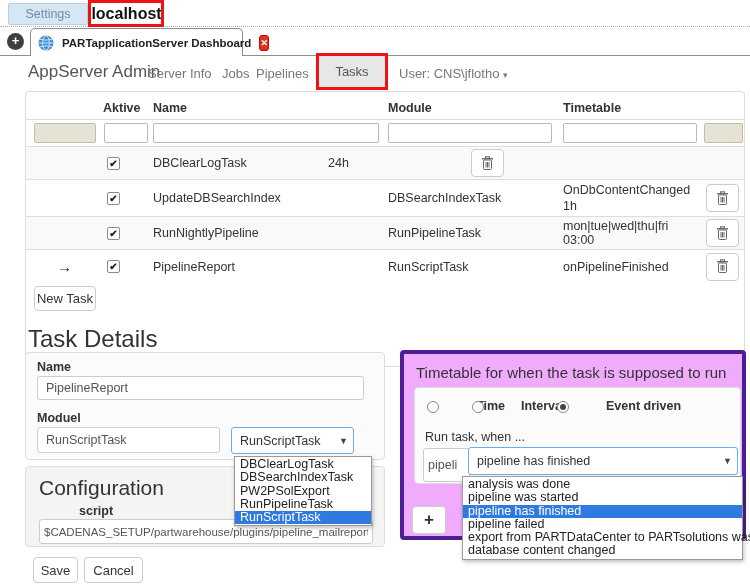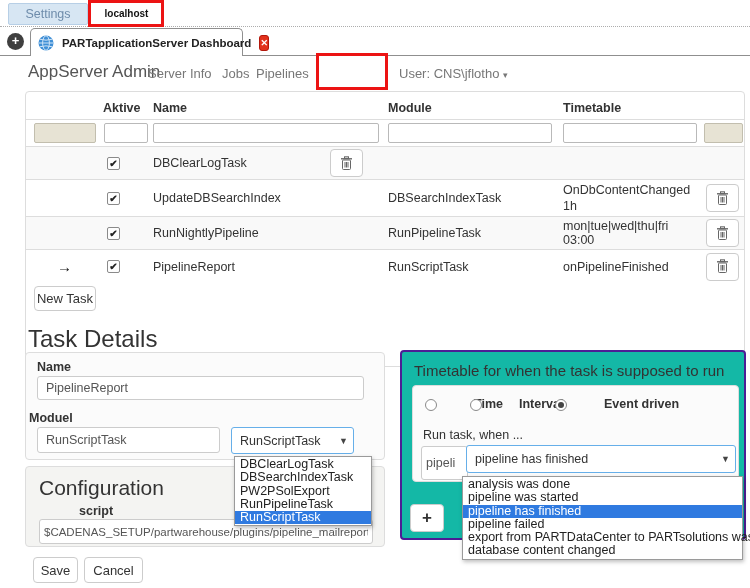--- a/index.html
+++ b/index.html
@@ -5,21 +5,21 @@
   * { margin:0; padding:0; box-sizing:border-box; }
   html,body { background:#fff; }
   .stage { position:relative; width:750px; height:588px; background:#fff;
            font-family:"Liberation Sans", sans-serif; font-size:13px; color:#333; overflow:hidden; }
 
   
   .toptab-settings { position:absolute; left:8px; top:3px; width:80px; height:22px;
     background:#d7e6f3; border:1px solid #b7cfe6; border-radius:2px; color:#6e8cab;
     font-size:12.5px; display:flex; align-items:center; justify-content:center; }
   .toptab-localhost { position:absolute; left:92px; top:3px; width:69px; height:21px;
-    background:#fff; font-weight:bold; font-size:10px; color:#111;
+    background:#fff; font-weight:bold; font-size:16px; color:#111;
     display:flex; align-items:center; justify-content:center; z-index:2; }
   .dotline { position:absolute; left:0; top:26px; width:750px; border-top:1px dotted #adadad; }
 
   
   .tabbar-line { position:absolute; left:0; top:55px; width:750px; border-top:1px solid #8f8f8f; }
   .newtab-btn { position:absolute; left:7px; top:33px; width:17px; height:17px; border-radius:50%;
     background:#3f3f3f; color:#fff; font-weight:bold; font-size:13px; line-height:15px; text-align:center; }
   .page-tab { position:absolute; left:30px; top:28px; width:213px; height:28px; background:#fff;
     border:1px solid #8f8f8f; border-bottom:none; border-radius:5px 5px 0 0; z-index:2;
     display:flex; align-items:center; gap:8px; padding:0 7px; }
@@ -76,21 +76,21 @@
     font-size:12.5px; color:#333; display:flex; align-items:center; padding:0 16px 0 8px; }
   .sel .sel-caret { position:absolute; right:5px; font-size:9px; color:#444; }
   .panelCfg { position:absolute; left:25px; top:466px; width:360px; height:81px;
     background:#f4f4f2; border:1px solid #ddd; border-radius:4px; }
   .h2 { position:absolute; font-size:21px; color:#333; }
   .save-btn { position:absolute; left:33px; top:557px; width:45px; height:26px; }
   .cancel-btn { position:absolute; left:84px; top:557px; width:59px; height:26px; }
 
   
   .panelR { position:absolute; left:400px; top:350px; width:346px; height:190px;
-    background:#14b8a6; border:2px solid #4c1d95; border-radius:4px; }
+    background:#f0abfc; border:4px solid #4c1d95; border-radius:4px; }
   .h3 { position:absolute; left:12px; top:10px; font-size:15px; color:#333; white-space:nowrap; }
   .panelRI { position:absolute; left:10px; top:33px; width:327px; height:97px;
     background:#fbfbfb; border:1px solid #ddd; border-radius:4px; }
   .radio { position:absolute; width:12px; height:12px; border:1px solid #8a8a8a; border-radius:50%; background:#fff; }
   .radio.checked::after { content:""; position:absolute; left:2px; top:2px; right:2px; bottom:2px;
     background:#444; border-radius:50%; }
   .rlbl { position:absolute; font-size:12.5px; font-weight:bold; color:#333; white-space:nowrap;margin-left:33px; }
   .runlbl { position:absolute; left:10px; top:42px; font-size:12.5px; color:#333;text-align:center; }
   .plus-btn { position:absolute; left:8px; top:152px; width:34px; height:28px; font-size:17px; font-weight:bold; }
 
@@ -125,20 +125,21 @@
     </span>
     <span class="page-tab-title">PARTapplicationServer Dashboard</span>
     <span class="close-btn">✕</span>
   </div>
   <div class="tabbar-line"></div>
 
   <div class="nav-brand">AppServer Admin</div>
   <div class="nav-link" style="left:148px;">Server Info</div>
   <div class="nav-link" style="left:222px;">Jobs</div>
   <div class="nav-link" style="left:256px;">Pipelines</div>
+  <div class="nav-tasks">Tasks</div>
   <div class="annot annot-tasks"></div>
   <div class="nav-user">
     <span>User: CNS\jflotho</span>
     <span class="caret">▾</span>
   </div>
 
   <div class="table-panel">
     <div class="trow hrow">
       <div class="cell c0"></div>
       <div class="cell c1">Aktive</div>
@@ -167,20 +168,21 @@
           <div class="disbox" style="width:39px;"></div>
         </div>
     </div>
 
     <div class="trow drow striped h33">
       <div class="cell c0" style="justify-content:center;"></div>
       <div class="cell c1" style="padding-left:7px;">
           <span class="cb">✔</span>
         </div>
       <div class="cell c3">DBClearLogTask</div>
+      <div class="cell c4">24h</div>
       <div class="cell c5" style="justify-content:center;padding-left:0;">
         <span class="trash-btn">
           <svg width="13" height="15" viewBox="0 0 13 15">
             <rect x="2.5" y="4" width="8" height="9.5" rx="1" fill="none" stroke="#666"></rect>
             <line x1="1" y1="2.8" x2="12" y2="2.8" stroke="#666" stroke-width="1.4"></line>
             <rect x="4.5" y="0.8" width="4" height="1.6" fill="none" stroke="#666"></rect>
             <line x1="5" y1="6" x2="5" y2="11.5" stroke="#666"></line>
             <line x1="6.5" y1="6" x2="6.5" y2="11.5" stroke="#666"></line>
             <line x1="8" y1="6" x2="8" y2="11.5" stroke="#666"></line>
           </svg>
@@ -257,21 +259,21 @@
     </div>
 
     <button class="btn newtask">New Task</button>
   </div>
 
   <div class="h1">Task Details</div>
 
   <div class="panelA">
     <div class="lbl" style="left:11px;top:7px;">Name</div>
     <input class="txt" style="left: 11px; top: 23px; width: 327px; height: 24px;" value="PipelineReport">
-    <div class="lbl" style="left:3px;top:58px;">Moduel</div>
+    <div class="lbl" style="left:11px;top:58px;">Moduel</div>
     <input class="txt" style="left: 11px; top: 74px; width: 183px; height: 26px;" value="RunScriptTask">
     <div class="sel" style="left:205px;top:74px;width:123px;height:27px;">
       <span>RunScriptTask</span>
       <span class="sel-caret">▼</span>
     </div>
   </div>
 
   <div class="droplist list1">
     <div class="opt">DBClearLogTask</div>
     <div class="opt">DBSearchIndexTask</div>

